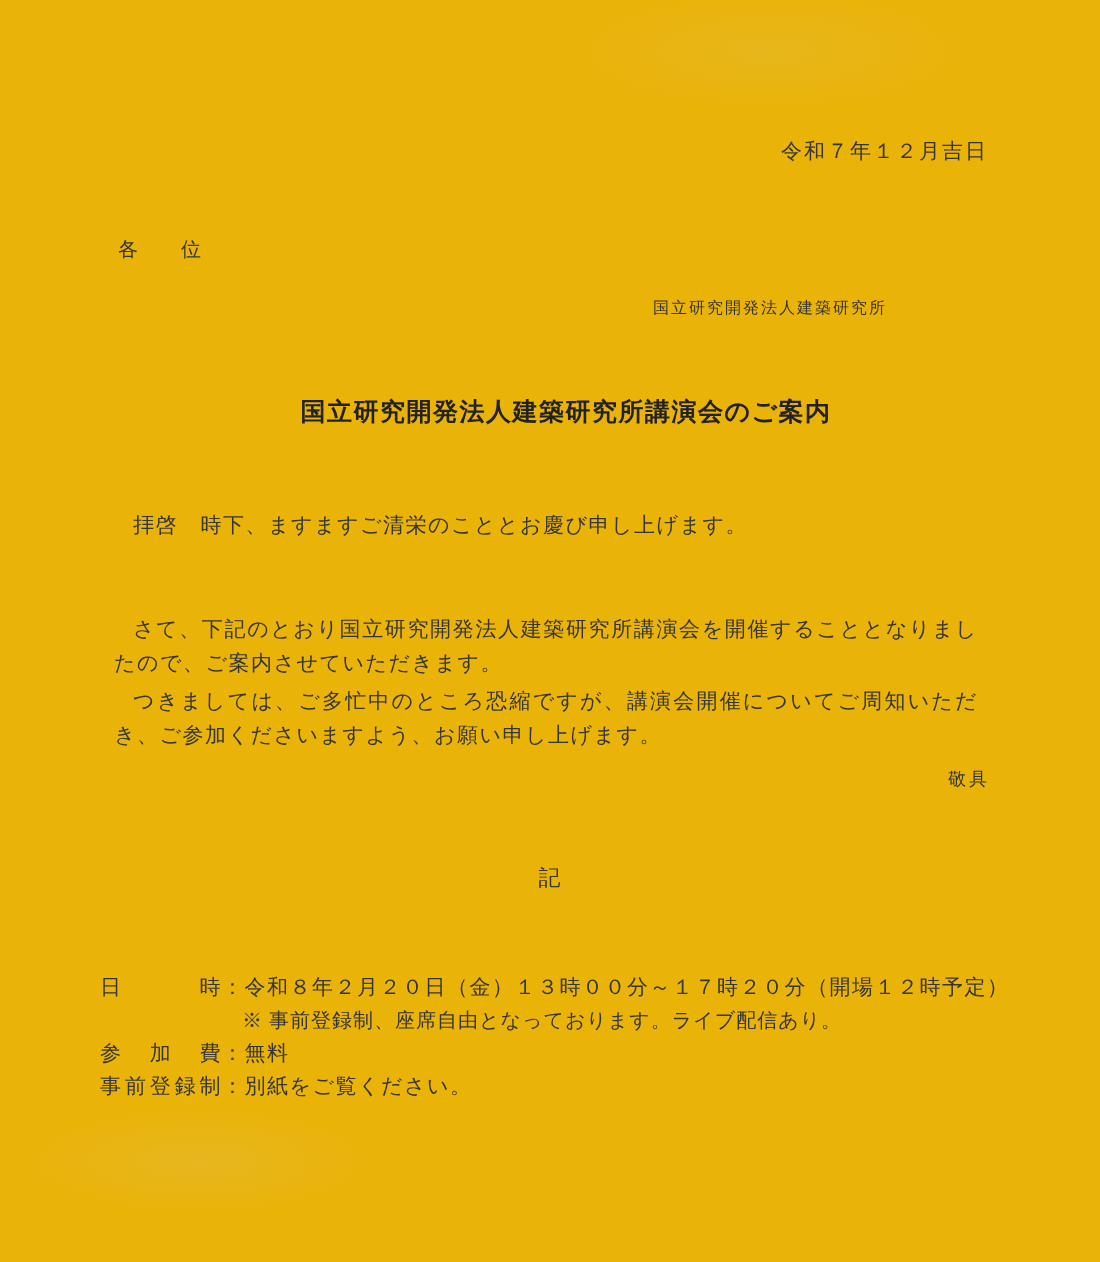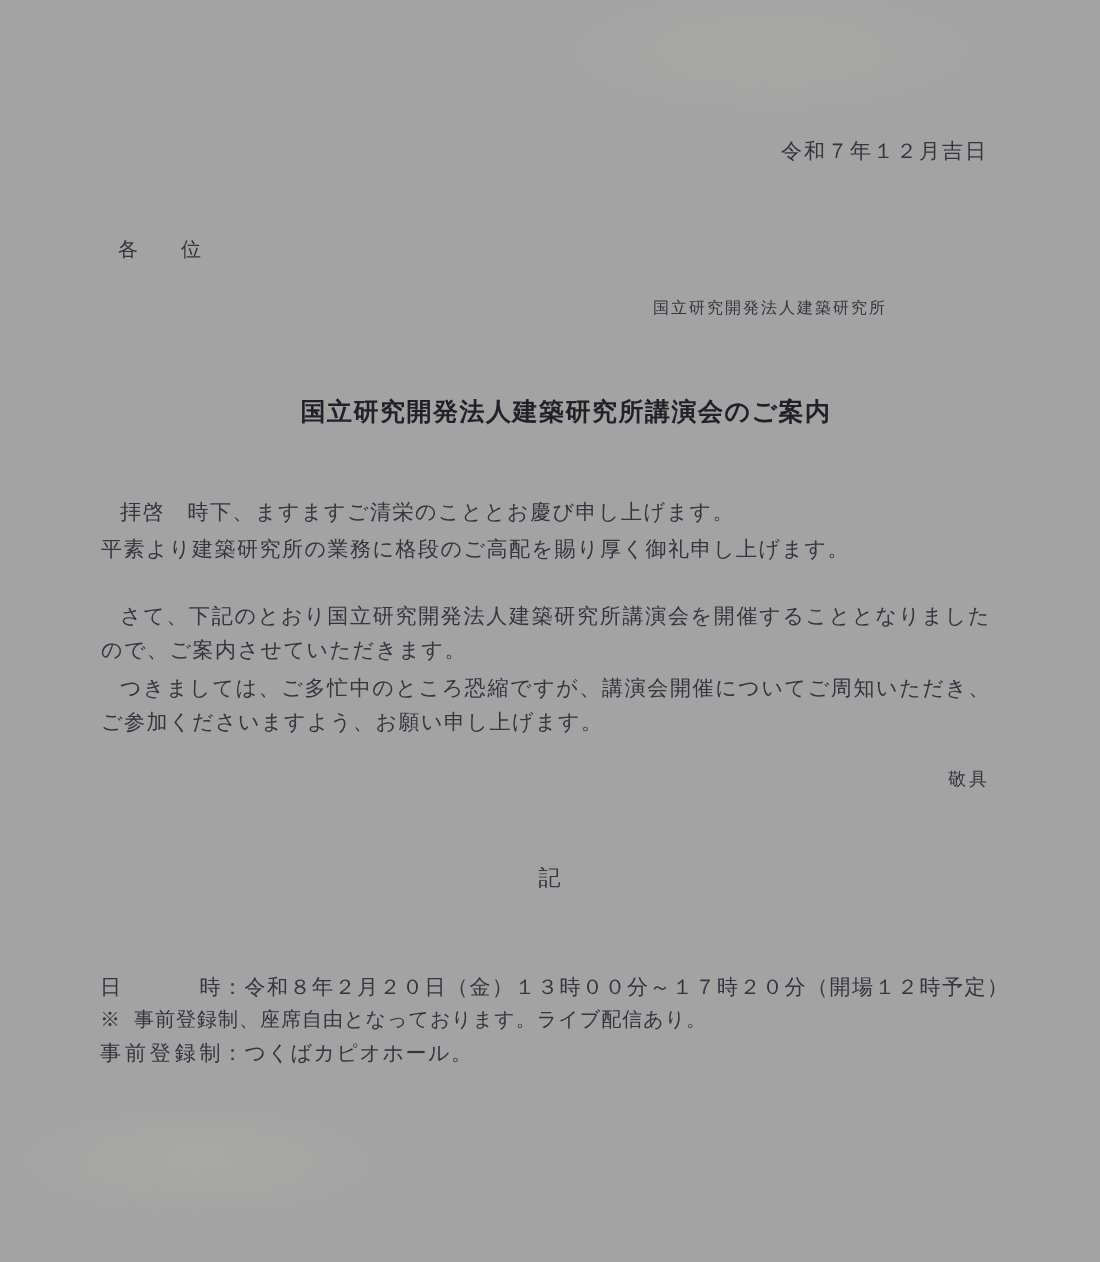--- a/index.html
+++ b/index.html
@@ -4,21 +4,21 @@
 <style>
   html, body {
     margin: 0;
     padding: 0;
     background: #ffffff;
   }
   .page {
     position: relative;
     width: 1100px;
     height: 1262px;
-    background: #a3a3a3;
+    background: #eab308;
     font-family: "Liberation Serif", "DejaVu Serif", serif;
     color: #35353a;
     overflow: hidden;
   }
   
   .page::before {
     content: "";
     position: absolute;
     inset: 0;
     background:
@@ -67,21 +67,21 @@
     width: 896px;
     font-size: 21px;
     line-height: 34px;
     letter-spacing: 1.5px;
     text-align: justify;
   }
   .greeting-block { top: 492px; }
   .announce-block { top: 596px; }
   .request-block  { top: 668px; }
   .body-block p {
-    margin: 3px;
+    margin: 16px;
   }
   .indent { text-indent: 19px; }
   .closing {
     position: absolute;
     top: 767px;
     right: 110px;
     font-size: 18px;
     letter-spacing: 3px;
     white-space: nowrap;
   }
@@ -111,43 +111,42 @@
     width: 122px;
     text-align: justify;
     text-align-last: justify;
     -moz-text-align-last: justify;
     vertical-align: top;
     font-family: Liberation Serif, serif;
   }
   .dcolon { display: inline-block; vertical-align: top; }
   .dvalue { display: inline-block; vertical-align: top; }
   .detail-note {
+    margin-left: 142px;
     line-height: 33px;
     font-size: 20px;
     letter-spacing: 1px;
     white-space: nowrap;
-    font-family: Liberation Mono, monospace;
   }
 </style>
 </head>
 <body>
 
 <div class="page">
 
   <div class="date-line">令和７年１２月吉日</div>
 
   <div class="recipient">各　　位</div>
 
   <div class="sender">国立研究開発法人建築研究所</div>
 
   <h1 class="doc-title">国立研究開発法人建築研究所講演会のご案内</h1>
 
   <div class="body-block greeting-block">
     <p class="indent">拝啓　時下、ますますご清栄のこととお慶び申し上げます。</p>
-    <p>平素より建築研究所の業務に格段のご高配を賜り厚く御礼申し上げます。</p>
   </div>
 
   <div class="body-block request-block">
     <p class="indent">つきましては、ご多忙中のところ恐縮ですが、講演会開催についてご周知いただき、ご参加くださいますよう、お願い申し上げます。</p>
   </div>
 
   <div class="body-block announce-block">
     <p class="indent">さて、下記のとおり国立研究開発法人建築研究所講演会を開催することとなりましたので、ご案内させていただきます。</p>
   </div>
 
@@ -156,20 +155,23 @@
   <div class="record-marker">記</div>
 
   <div class="details">
 
     <div class="detail-row">
       <span class="dlabel">日時</span><span class="dcolon">：</span><span class="dvalue">令和８年２月２０日（金）１３時００分～１７時２０分（開場１２時予定）</span>
     </div>
     <div class="detail-note">※ 事前登録制、座席自由となっております。ライブ配信あり。</div>
 
 
+    <div class="detail-row">
+      <span class="dlabel">参加費</span><span class="dcolon">：</span><span class="dvalue">無料</span>
+    </div>
 
     <div class="detail-row">
-      <span class="dlabel">事前登録制</span><span class="dcolon">：</span><span class="dvalue">つくばカピオホール。</span>
+      <span class="dlabel">事前登録制</span><span class="dcolon">：</span><span class="dvalue">別紙をご覧ください。</span>
     </div>
 
   </div>
 
 </div>
 
 </body></html>

